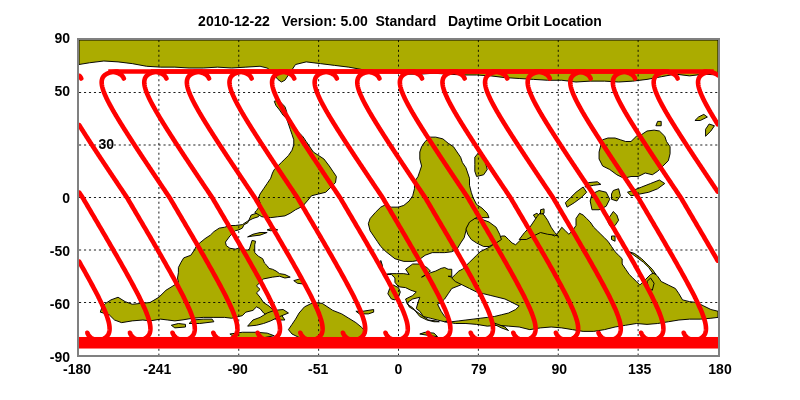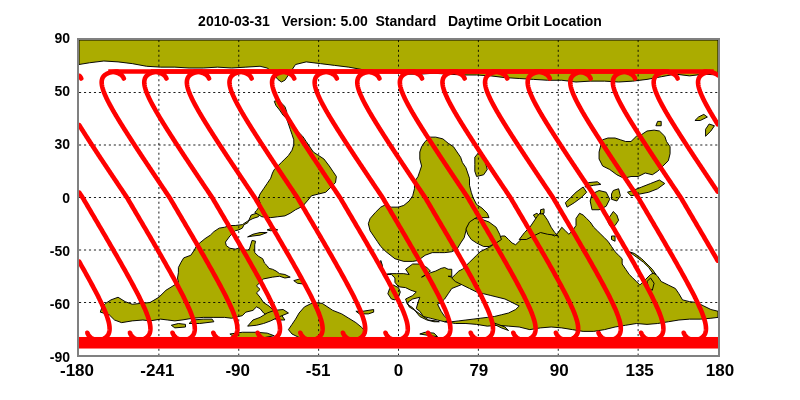--- a/index.html
+++ b/index.html
@@ -57,40 +57,40 @@
     width: 70px;
     text-align: right;
     font-size: 14px;
     font-weight: bold;
     color: #000000;
     line-height: 1;
   }
   .xtick-label {
     position: absolute;
     text-align: center;
-    font-size: 17px;
+    font-size: 14px;
     font-weight: bold;
     color: #000000;
     line-height: 1;
     transform: translateX(-50%);
     white-space: nowrap;
   }
   #y-axis-labels, #x-axis-labels {
     position: absolute;
     left: 0; top: 0;
     width: 796px; height: 400px;
     pointer-events: none;
   }
 </style>
 </head>
 <body>
 
 <div id="root">
 
-  <div id="chart-title">2010-03-31   Version: 5.00  Standard   Daytime Orbit Location</div>
+  <div id="chart-title">2010-12-22   Version: 5.00  Standard   Daytime Orbit Location</div>
 
   <div id="plot-area">
     <svg id="map-svg" viewBox="-180 -90 360 180" preserveAspectRatio="none">
 
       <g id="land-layer" fill="#ABAC00" stroke="#000000" stroke-width="0.55" stroke-linejoin="round">
 
         <path d="M-180,-90 L180,-90 L180,-70 L172,-70.5 L164,-69.5 L156,-70.5 L148,-69 L140,-67.5
              L132,-66.5 L124,-66 L116,-66.5 L108,-66.5 L100,-66 L92,-67 L84,-67 L76,-67.5
              L68,-68 L60,-68.5 L52,-69.5 L44,-70 L36,-70 L28,-70.5 L20,-71 L12,-70.5
              L4,-70.5 L-4,-71.5 L-12,-71.5 L-20,-73 L-28,-74.5 L-36,-75.5 L-44,-76.5
@@ -253,21 +253,21 @@
           <polyline points="-127.31,77.28 -127.15,77.74 -126.95,78.18 -126.70,78.62 -126.42,79.03 -126.08,79.43 -125.69,79.81 -125.24,80.16 -124.74,80.50 -124.18,80.80 -123.56,81.08 -122.88,81.33 -122.14,81.54 -121.36,81.71 -120.53,81.85 -119.67,81.94 -118.79,81.99 -171.90,82.00 -171.02,81.96 -170.15,81.88 -169.31,81.76 -168.51,81.60 -167.76,81.40 -167.06,81.17 -166.42,80.90 -165.84,80.60 -165.32,80.28 -164.86,79.93 -164.45,79.56 -164.09,79.16 -163.79,78.76 -163.53,78.33 -163.31,77.89 -163.14,77.44 -163.00,76.97 -162.90,76.50 -162.83,76.01 -162.79,75.52 -162.77,75.02 -162.78,74.51 -162.81,74.00 -162.86,73.48 -162.93,72.95 -163.02,72.42 -163.12,71.89 -163.24,71.35 -163.37,70.81 -163.52,70.27 -163.68,69.72 -163.84,69.17 -164.02,68.62 -164.21,68.06 -164.40,67.50 -164.60,66.94 -164.81,66.38 -165.03,65.82 -165.26,65.25 -165.49,64.69 -165.72,64.12 -165.96,63.55 -166.21,62.98 -166.46,62.41 -166.72,61.83 -166.98,61.26 -167.24,60.68 -167.51,60.11 -167.78,59.53 -168.05,58.95 -168.33,58.37 -168.61,57.79 -168.90,57.21 -169.18,56.63 -169.47,56.05 -169.76,55.47 -170.06,54.89 -170.35,54.30 -170.65,53.72 -170.95,53.14 -171.25,52.55 -171.56,51.97 -171.86,51.38 -172.17,50.80 -172.48,50.21 -172.79,49.62 -173.10,49.04 -173.42,48.45 -173.73,47.86 -174.05,47.27 -174.36,46.68 -174.68,46.10 -175.00,45.51 -175.32,44.92 -175.64,44.33 -175.96,43.74 -176.29,43.15 -176.61,42.56 -176.94,41.97 -177.26,41.38 -177.59,40.79 -177.92,40.20 -178.25,39.61 -178.58,39.02 -178.91,38.42 -179.24,37.83 -179.57,37.24 -179.90,36.65"></polyline>
           <polyline points="179.77,36.06 179.43,35.47 179.10,34.87 178.77,34.28 178.43,33.69 178.10,33.10 177.76,32.50 177.42,31.91 177.09,31.32 176.75,30.72 176.41,30.13 176.08,29.54 175.74,28.94 175.40,28.35 175.06,27.76 174.72,27.16 174.38,26.57 174.04,25.98 173.70,25.38 173.36,24.79 173.02,24.19 172.68,23.60 172.33,23.01 171.99,22.41 171.65,21.82 171.31,21.22 170.97,20.63 170.62,20.03 170.28,19.44 169.94,18.84 169.59,18.25 169.25,17.66 168.91,17.06 168.56,16.47 168.22,15.87 167.87,15.28 167.53,14.68 167.18,14.09 166.84,13.49 166.49,12.90 166.15,12.30 165.80,11.71 165.46,11.11 165.11,10.52 164.77,9.92 164.42,9.33 164.08,8.73 163.73,8.14 163.38,7.54 163.04,6.95 162.69,6.35 162.35,5.75 162.00,5.16 161.65,4.56 161.31,3.97 160.96,3.37 160.62,2.78 160.27,2.18 159.92,1.59 159.58,0.99 159.23,0.40 158.88,-0.17 158.54,-0.70 158.19,-1.22 157.85,-1.74 157.50,-2.27 157.15,-2.79 156.81,-3.31 156.46,-3.83 156.11,-4.36 155.77,-4.88 155.42,-5.40 155.08,-5.92 154.73,-6.45 154.38,-6.97 154.04,-7.49 153.69,-8.01 153.35,-8.54 153.00,-9.06 152.66,-9.58 152.31,-10.10 151.97,-10.63 151.62,-11.15 151.28,-11.67 150.93,-12.19 150.59,-12.72 150.24,-13.24 149.90,-13.76 149.55,-14.28 149.21,-14.81 148.87,-15.33 148.52,-15.85 148.18,-16.37 147.83,-16.89 147.49,-17.42 147.15,-17.94 146.81,-18.46 146.46,-18.98 146.12,-19.50 145.78,-20.03 145.44,-20.55 145.10,-21.07 144.76,-21.59 144.41,-22.11 144.07,-22.63 143.73,-23.16 143.39,-23.68 143.05,-24.20 142.71,-24.72 142.38,-25.24 142.04,-25.76 141.70,-26.28 141.36,-26.80 141.02,-27.32 140.69,-27.84 140.35,-28.37 140.02,-28.89 139.68,-29.41 139.35,-29.93 139.01,-30.45 138.68,-30.97 138.34,-31.49 138.01,-32.01 137.68,-32.53 137.35,-33.05 137.02,-33.57 136.69,-34.08 136.36,-34.60 136.03,-35.12 135.70,-35.64 135.37,-36.16 135.05,-36.68 134.72,-37.20 134.40,-37.72 134.07,-38.23 133.75,-38.75 133.43,-39.27 133.11,-39.79 132.79,-40.30 132.47,-40.82 132.15,-41.34 131.84,-41.85 131.52,-42.37 131.21,-42.88 130.89,-43.40 130.58,-43.91 130.27,-44.43 129.97,-44.94 129.66,-45.46 129.36,-45.97 129.05,-46.49 128.75,-47.00 128.45,-47.51 128.16,-48.02 127.86,-48.53 127.57,-49.05 127.28,-49.56 126.99,-50.07 126.71,-50.58 126.43,-51.09 126.15,-51.59 125.87,-52.10 125.60,-52.61 125.33,-53.11 125.06,-53.62 124.80,-54.12 124.55,-54.63 124.29,-55.13 124.05,-55.63 123.80,-56.13 123.56,-56.63 123.33,-57.13 123.11,-57.63 122.89,-58.12 122.67,-58.61 122.47,-59.11 122.27,-59.60 122.08,-60.09 121.90,-60.57 121.73,-61.06 121.57,-61.54 121.42,-62.02 121.29,-62.49 121.16,-62.97 121.05,-63.44 120.96,-63.90 120.88,-64.36 120.83,-64.82 120.79,-65.27 120.77,-65.72 120.78,-66.16 120.81,-66.60 120.87,-67.03 120.97,-67.45 121.09,-67.86 121.25,-68.26 121.45,-68.65 121.70,-69.03 121.98,-69.39 122.32,-69.74 122.71,-70.07 123.16,-70.39 123.66,-70.68 124.22,-70.95 124.84,-71.19 125.52,-71.41 126.26,-71.59 127.04,-71.75 127.87,-71.86 128.73,-71.95 129.61,-71.99 76.50,-72.00 77.38,-71.97 78.25,-71.90 79.09,-71.79 79.89,-71.65 80.64,-71.47 81.34,-71.27 81.98,-71.03 82.56,-70.77 83.08,-70.49 83.54,-70.18 83.95,-69.85 84.31,-69.51 84.61,-69.15 84.87,-68.78 85.09,-68.39 85.26,-67.99"></polyline>
           <rect x="-180" width="360" y="81" height="4" fill="#FF0000"></rect>
         </g>
     </svg>
   </div>
 
   <div id="y-axis-labels">
       <div class="ytick-label" style="top: 31px; left: 0px; width: 70px;">90</div>
       <div class="ytick-label" style="top: 84.1667px; left: 0px; width: 70px;">50</div>
-      <div class="ytick-label" style="top: 137.333px; left: 0px; width: 70px;">30</div>
+      <div class="ytick-label" style="top: 137.333px; left: 0px; width: 70px; padding-left: 44px;">30</div>
       <div class="ytick-label" style="top: 190.5px; left: 0px; width: 70px;">0</div>
       <div class="ytick-label" style="top: 243.667px; left: 0px; width: 70px;">-50</div>
       <div class="ytick-label" style="top: 296.833px; left: 0px; width: 70px;">-60</div>
       <div class="ytick-label" style="top: 350px; left: 0px; width: 70px;">-90</div>
     </div>
   <div id="x-axis-labels">
       <div class="xtick-label" style="top: 362px; left: 77px;">-180</div>
       <div class="xtick-label" style="top: 362px; left: 157.375px;">-241</div>
       <div class="xtick-label" style="top: 362px; left: 237.75px;">-90</div>
       <div class="xtick-label" style="top: 362px; left: 318.125px;">-51</div>

